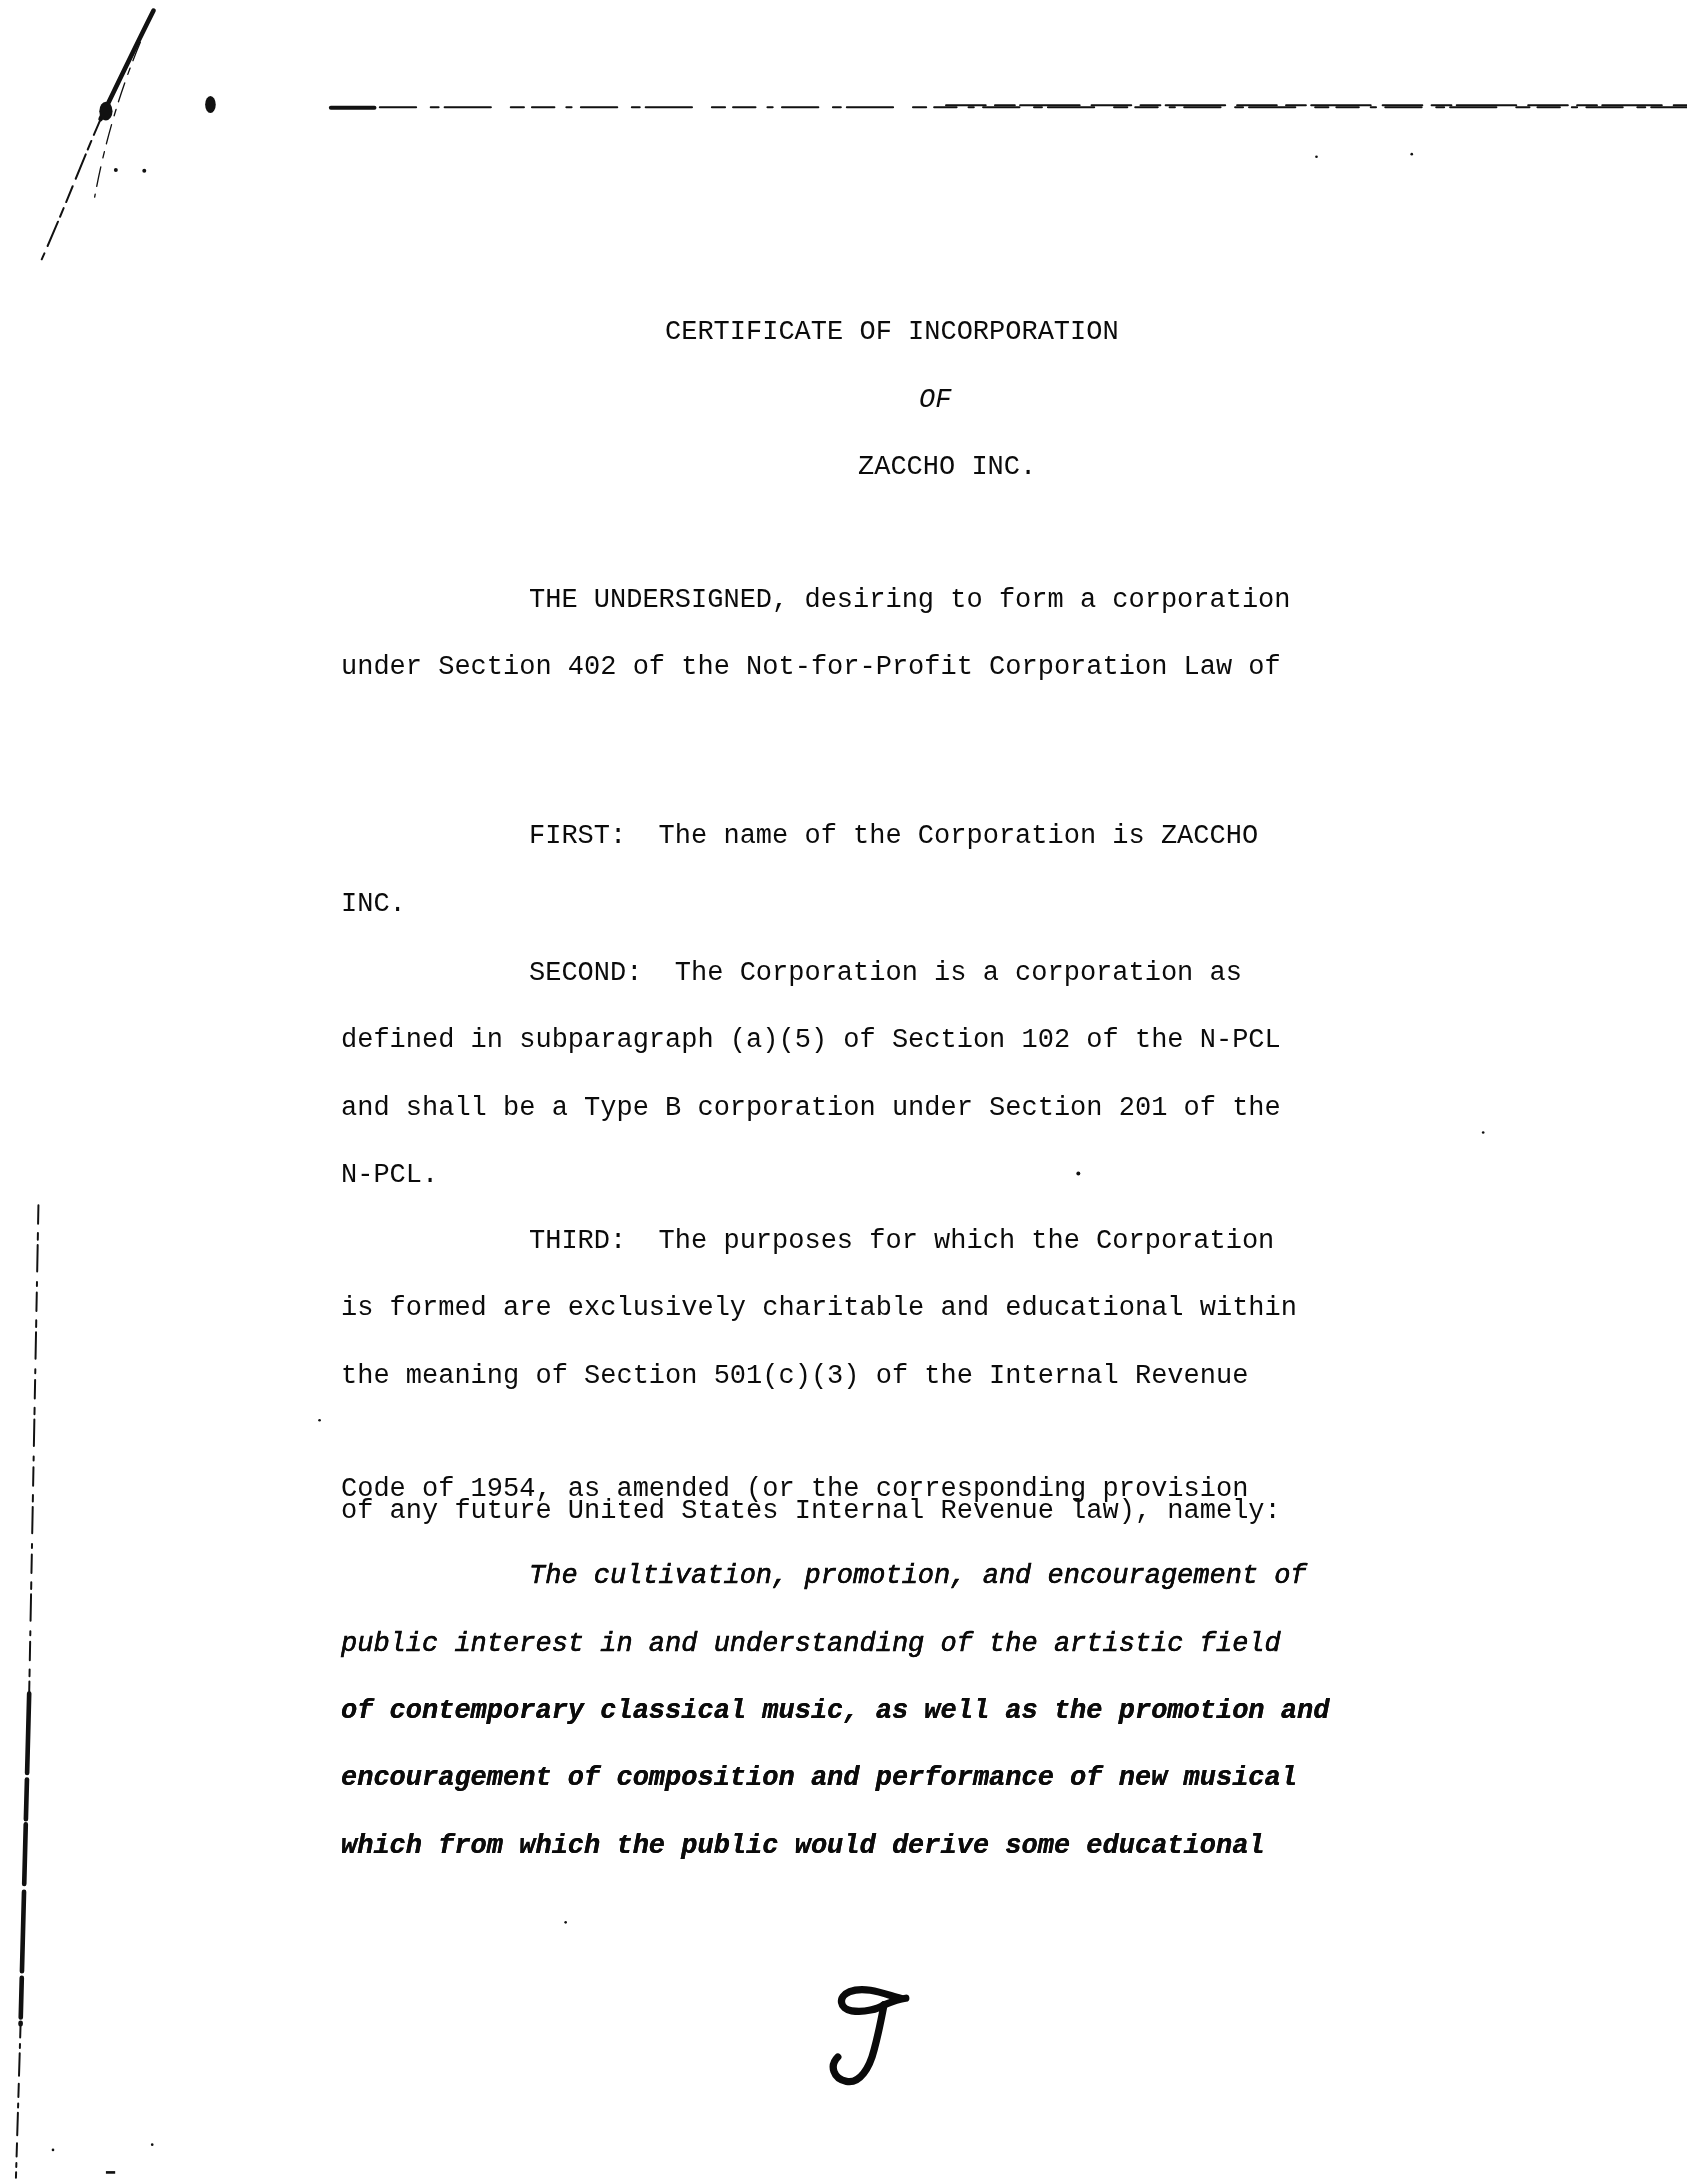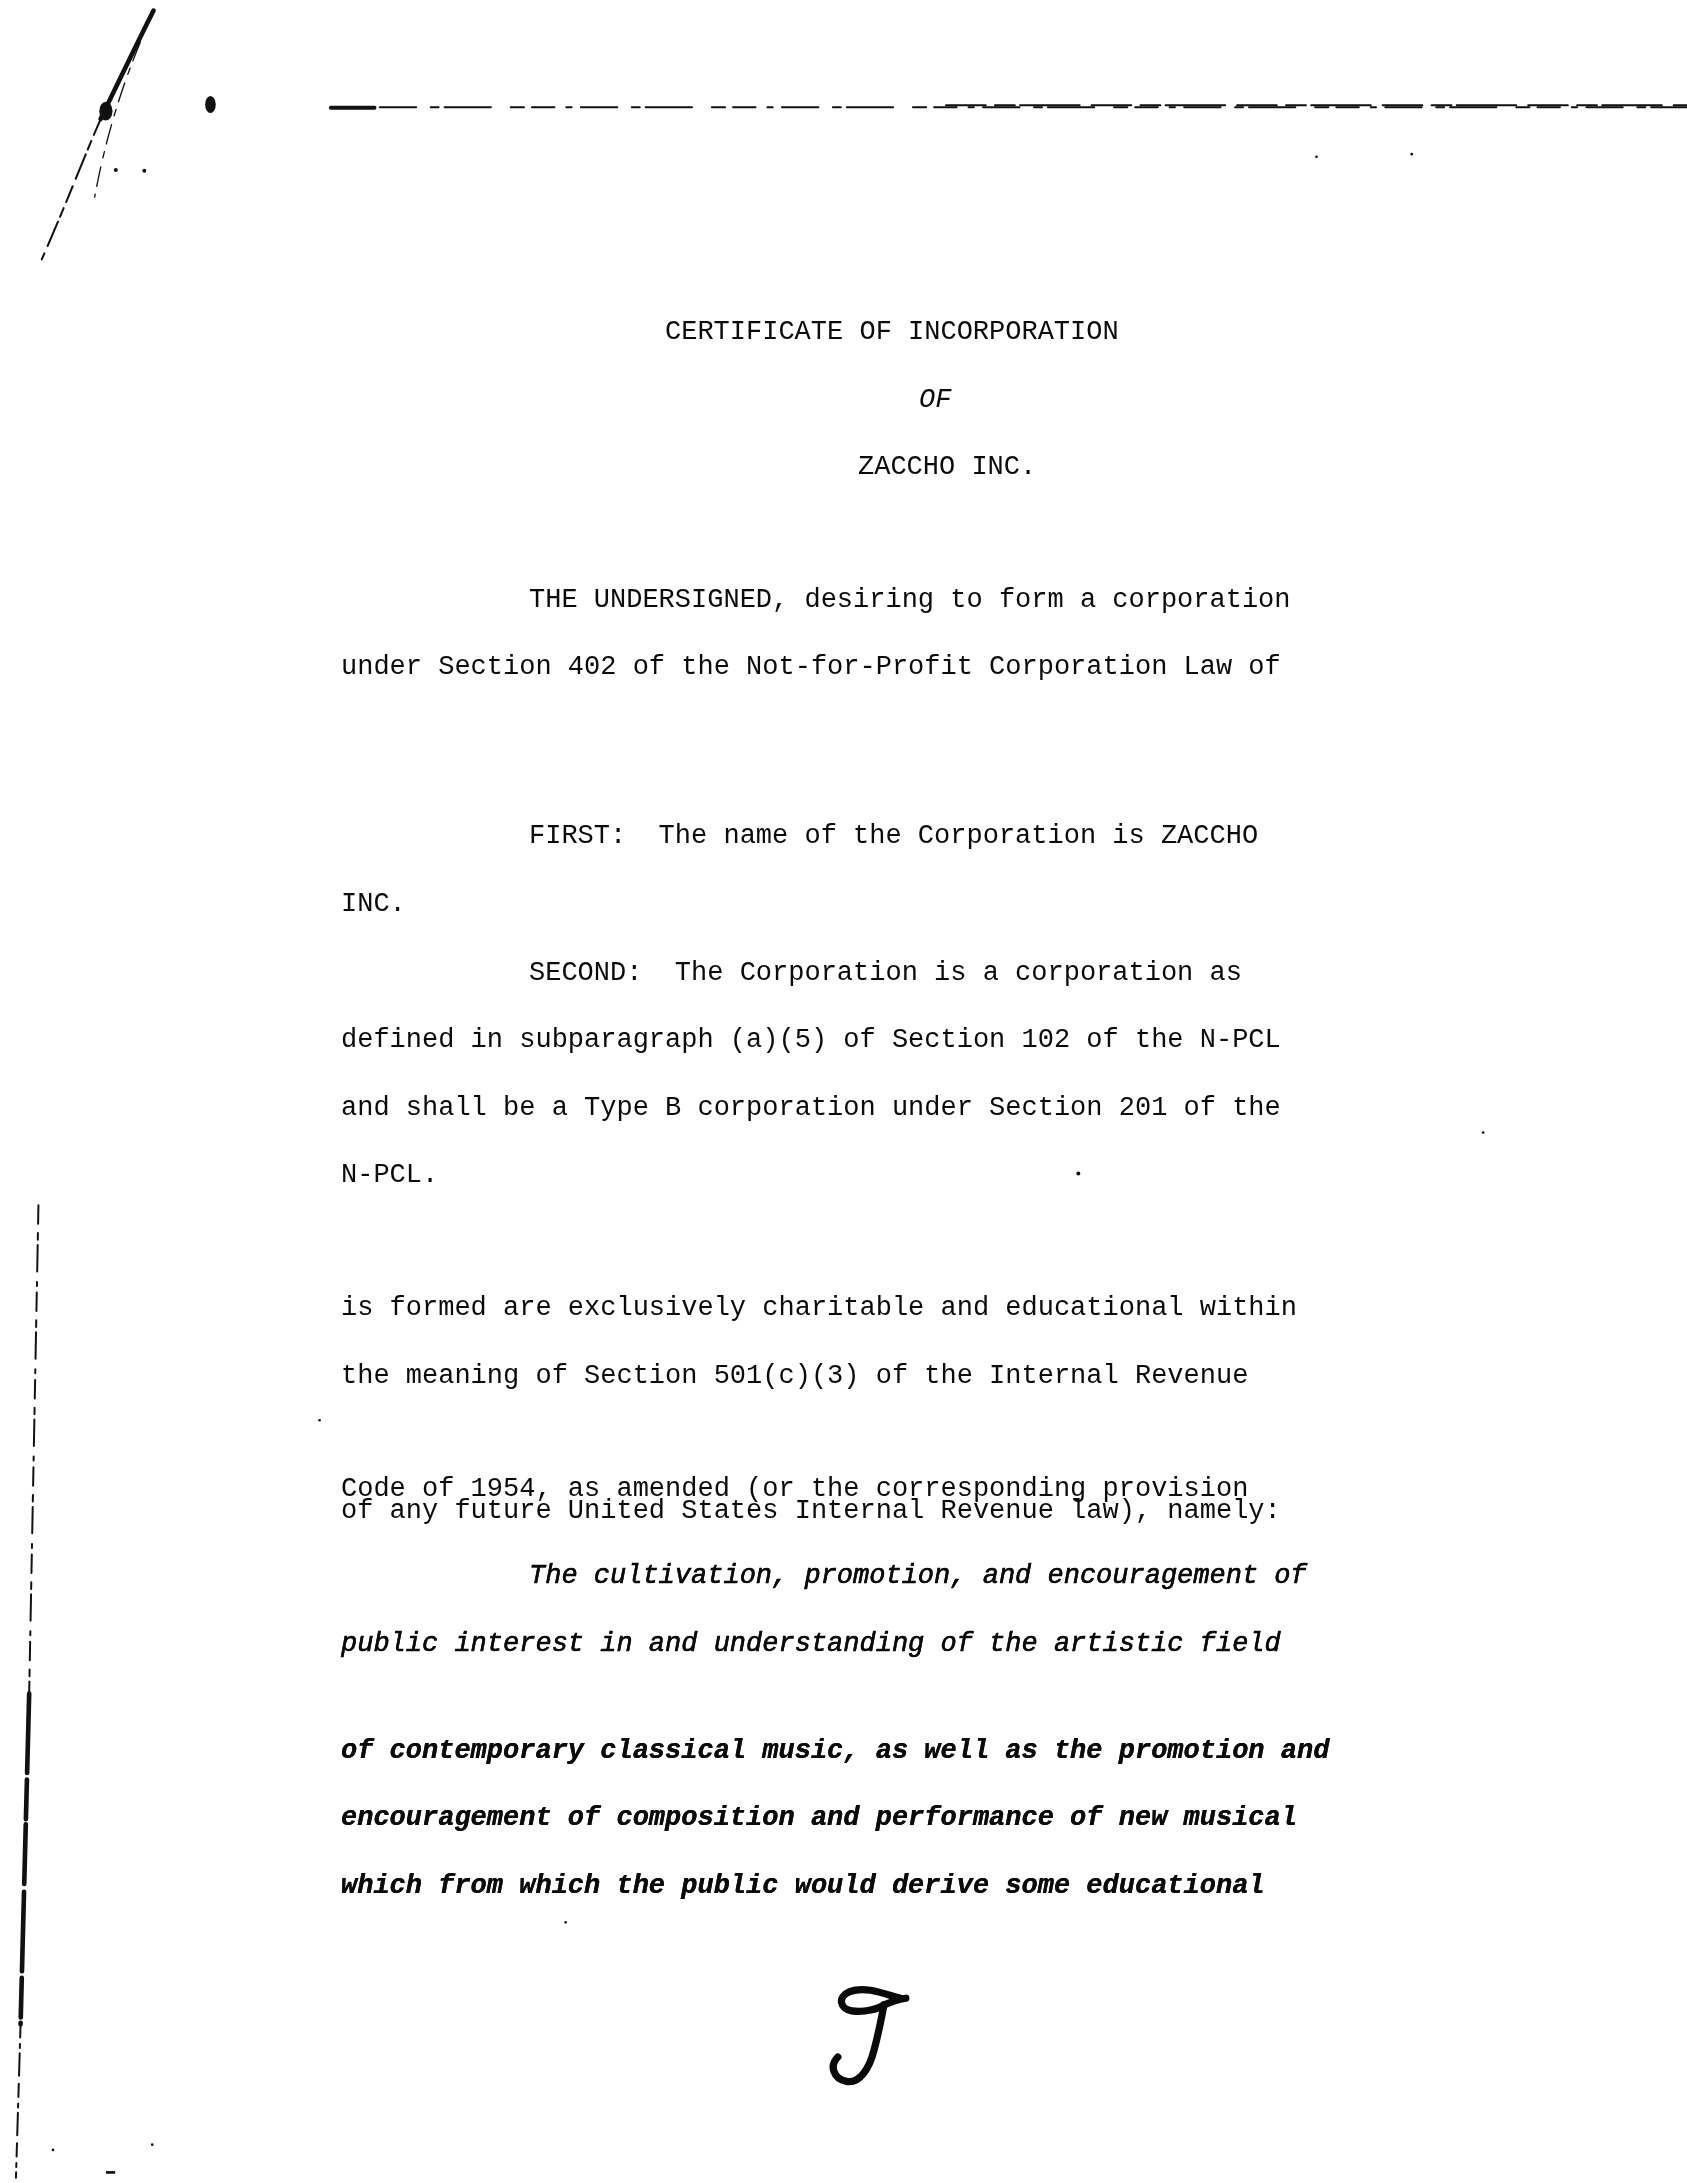--- a/index.html
+++ b/index.html
@@ -18,21 +18,21 @@
     line-height:33px;
     color:#0b0b0b;
     white-space:pre;
     letter-spacing:0px;
   }
   .indent{left:529px;}
   .t1{left:665px;}
   .t2{left:919px;font-style:italic;}
   .t3{left:812px;margin-left:46px;}
   .dark{-webkit-text-stroke:0.5px #0b0b0b;text-shadow:0 0 0.3px #0b0b0b;font-style:italic;}
-  .bolder{font-weight:bold;margin-top:40px;-webkit-text-stroke:0.2px #0b0b0b;}
+  .bolder{font-weight:bold;-webkit-text-stroke:0.2px #0b0b0b;}
   svg.artifacts{position:absolute;left:0;top:0;pointer-events:none;}
   svg.pagenum{position:absolute;left:820px;top:1981px;pointer-events:none;}
 </style>
 </head>
 <body>
 
 <div class="page">
 
   <svg class="artifacts" width="1687" height="2183" viewBox="0 0 2550 3300" aria-hidden="true">
     <g stroke="#111111" fill="none" stroke-linecap="round">
@@ -71,20 +71,21 @@
   <div class="line t3" style="top:451px">ZACCHO INC.</div>
 
   <div class="line indent" style="top:584px">THE UNDERSIGNED, desiring to form a corporation</div>
   <div class="line" style="top:651px">under Section 402 of the Not-for-Profit Corporation Law of</div>
   <div class="line indent" style="top:820px">FIRST:  The name of the Corporation is ZACCHO</div>
   <div class="line" style="top:888px">INC.</div>
   <div class="line indent" style="top:957px">SECOND:  The Corporation is a corporation as</div>
   <div class="line" style="top:1024px">defined in subparagraph (a)(5) of Section 102 of the N-PCL</div>
   <div class="line" style="top:1092px">and shall be a Type B corporation under Section 201 of the</div>
   <div class="line" style="top:1159px">N-PCL.</div>
+  <div class="line indent" style="top:1225px">THIRD:  The purposes for which the Corporation</div>
   <div class="line" style="top:1292px">is formed are exclusively charitable and educational within</div>
   <div class="line" style="top:1360px">the meaning of Section 501(c)(3) of the Internal Revenue</div>
   <div class="line" style="top:1473px">Code of 1954, as amended (or the corresponding provision</div>
   <div class="line" style="top:1495px">of any future United States Internal Revenue law), namely:</div>
   <div class="line indent dark" style="top:1560px">The cultivation, promotion, and encouragement of</div>
   <div class="line dark" style="top:1628px">public interest in and understanding of the artistic field</div>
   <div class="line dark bolder" style="top:1695px">of contemporary classical music, as well as the promotion and</div>
   <div class="line dark bolder" style="top:1762px">encouragement of composition and performance of new musical</div>
   <div class="line dark bolder" style="top:1830px">which from which the public would derive some educational</div>
 

